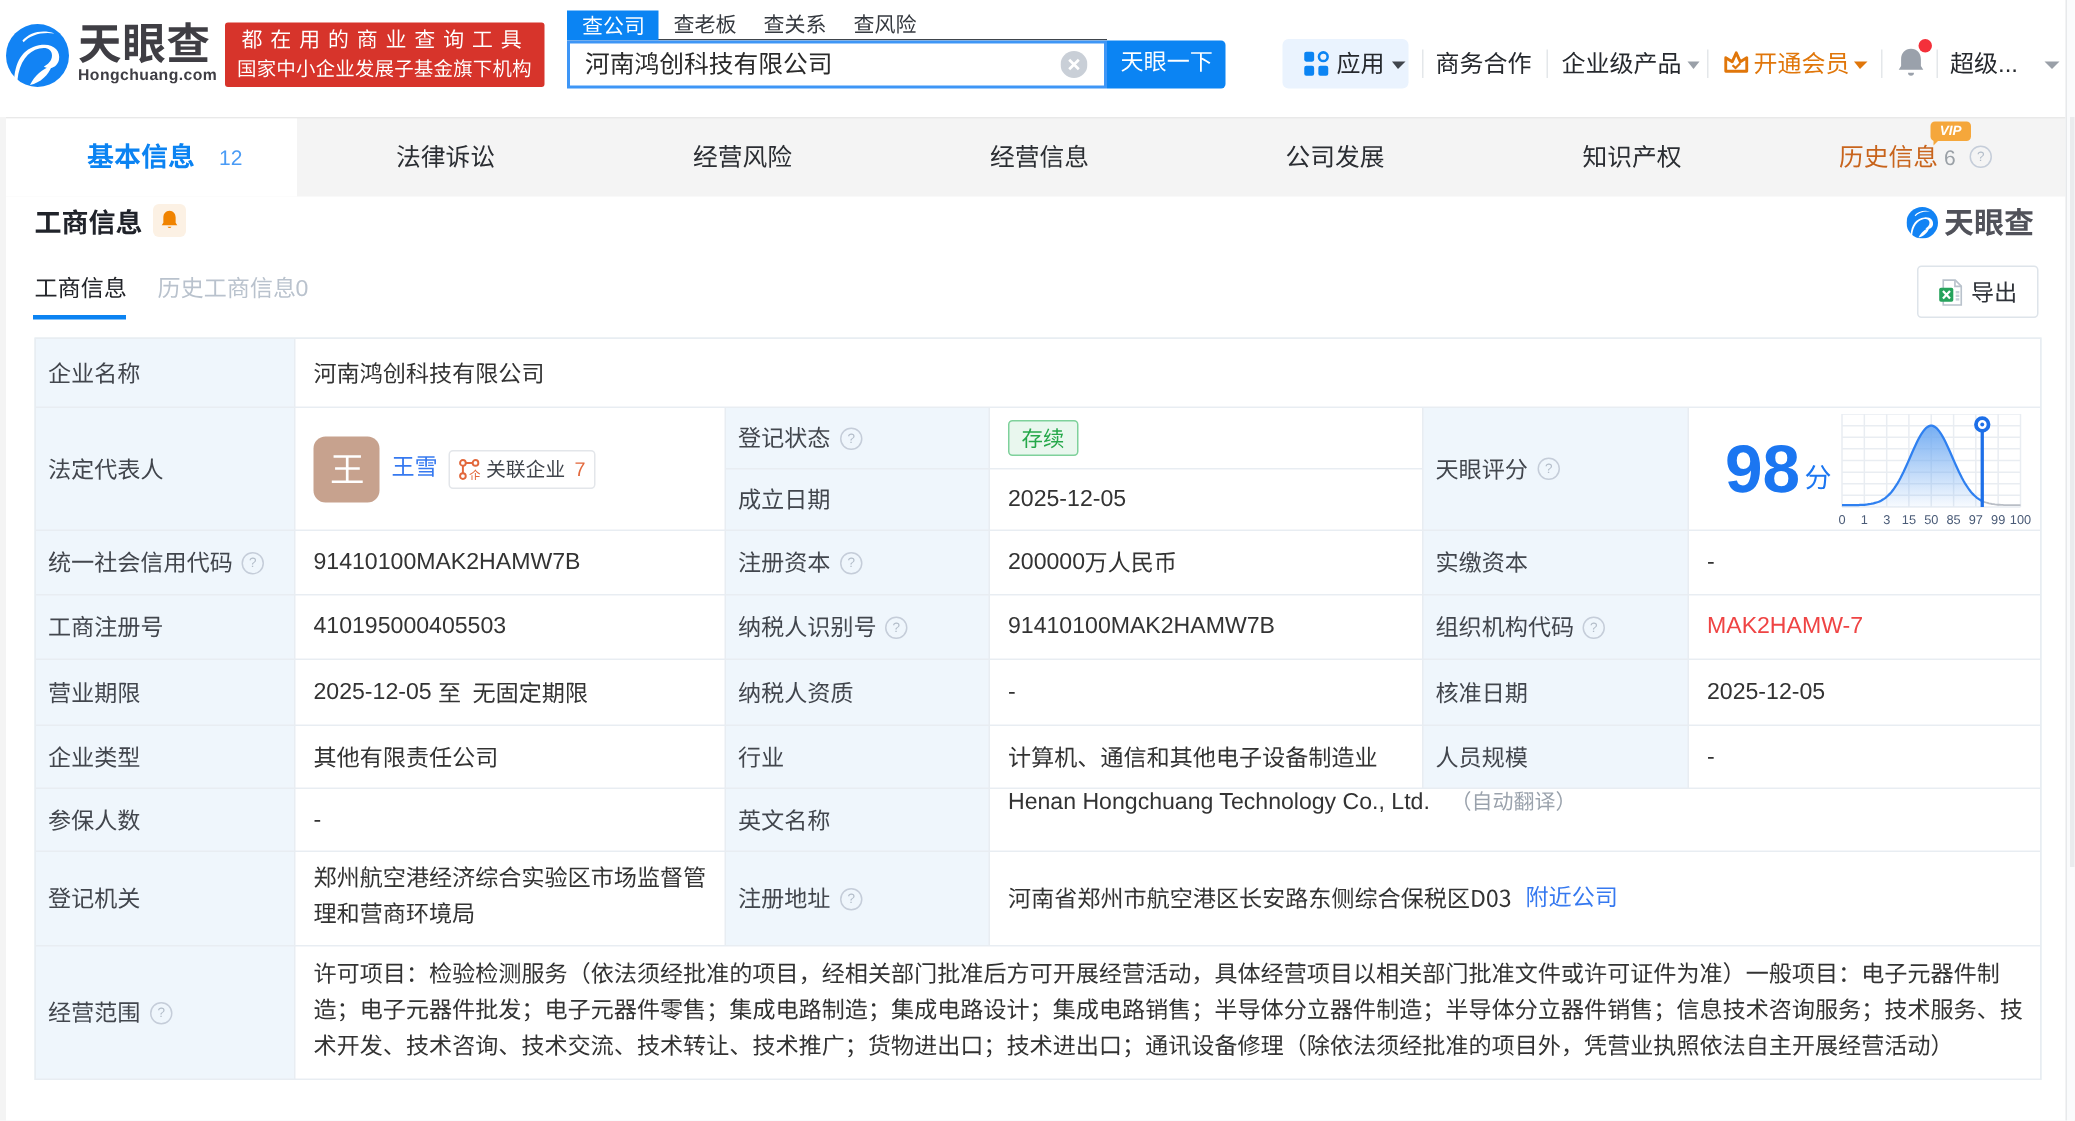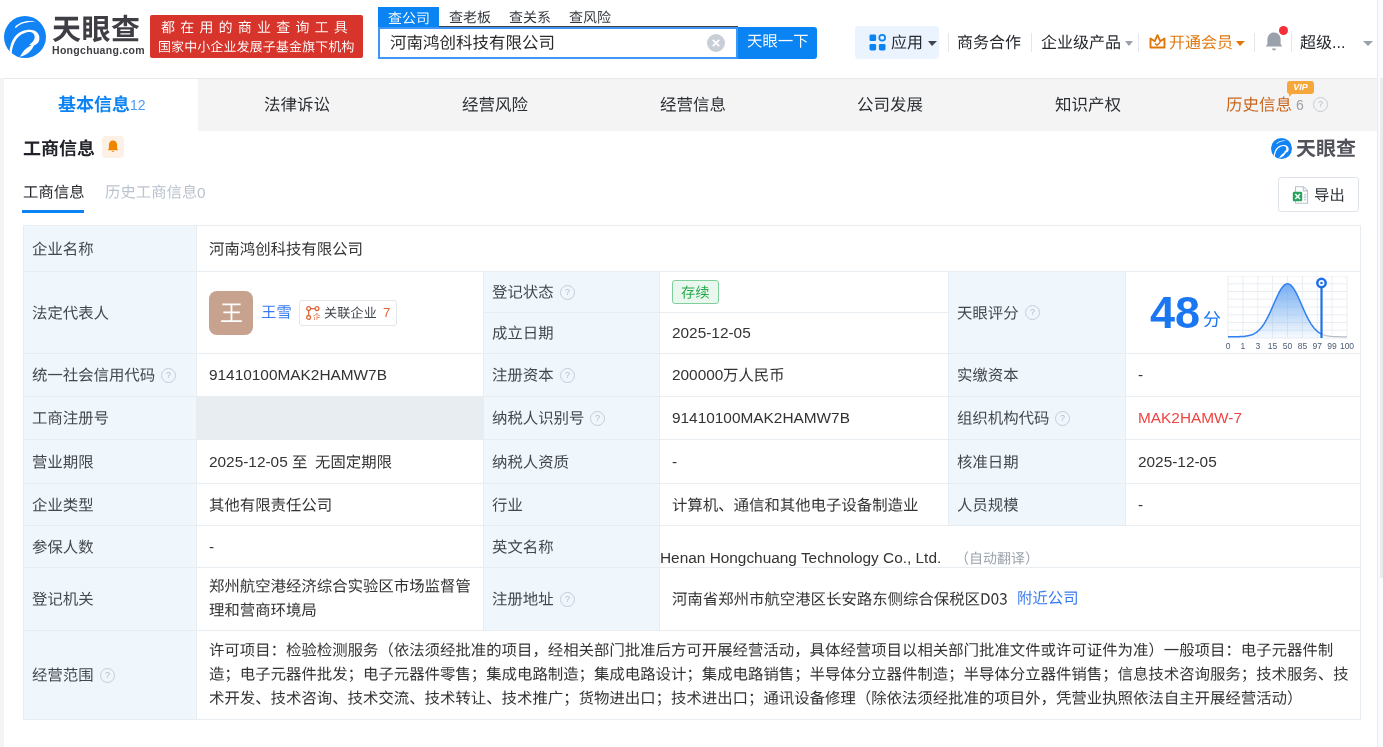--- a/index.html
+++ b/index.html
@@ -414,21 +414,21 @@
   </div>
 <div style="position:absolute;left:0;top:78px;width:1377px;height:53px;background:#f4f4f4;border-top:1px solid #e9e9e9;box-sizing:border-box"></div>
 <div style="position:absolute;left:4px;top:79px;width:194px;height:52px;background:#fff"></div>
 <div style="position:absolute;left:58px;top:95px"><svg class="ck" width="72" height="19" style="vertical-align:-3.2px;">
       <g fill="#0b83f2" transform="matrix(0.0180,0,0,-0.0180,0,15.84)">
         <use href="#g58" x="0"></use>
         <use href="#g59" x="1000"></use>
         <use href="#g60" x="2000"></use>
         <use href="#g61" x="3000"></use>
       </g>
-    </svg><span style="font:14px 'Liberation Sans',sans-serif;color:#4a9bf5;margin-left:0;vertical-align:1px">12</span></div>
+    </svg><span style="font:14px 'Liberation Sans',sans-serif;color:#4a9bf5;margin-left:16px;vertical-align:1px">12</span></div>
 <div style="position:absolute;left:264px;top:96px"><svg class="ck" width="66" height="17" style="vertical-align:-2.5px;">
       <g fill="#2b2e33" transform="matrix(0.0165,0,0,-0.0165,0,14.52)">
         <use href="#g62" x="0"></use>
         <use href="#g63" x="1000"></use>
         <use href="#g64" x="2000"></use>
         <use href="#g65" x="3000"></use>
       </g>
     </svg></div>
 <div style="position:absolute;left:462px;top:96px"><svg class="ck" width="66" height="17" style="vertical-align:-2.5px;">
       <g fill="#2b2e33" transform="matrix(0.0165,0,0,-0.0165,0,14.52)">
@@ -632,21 +632,21 @@
         <g fill="#42464d" transform="matrix(0.0154,0,0,-0.0154,0,13.55)">
           <use href="#g43" x="0"></use>
           <use href="#g44" x="1000"></use>
           <use href="#g94" x="2000"></use>
           <use href="#g95" x="3000"></use>
         </g>
       </svg>
       <span style="display:inline-block;width:13px;height:13px;border:1px solid #c5cdd9;border-radius:50%;margin-left:6px;margin-right:0px;font:9px 'Liberation Sans',sans-serif;color:#b3bdc9;text-align:center;line-height:12px;flex:none">?</span>
     </div>
     <div style="grid-row:2/span 2;grid-column:6/span 1;background:#fff;display:flex;align-items:center;padding-left:12px;padding-left:24px;position:relative">
-      <span style="font:bold 45px 'Liberation Sans',sans-serif;color:#1b76f1">48</span>
+      <span style="font:bold 45px 'Liberation Sans',sans-serif;color:#1b76f1">98</span>
       <span style="margin-left:3px;margin-top:14px"><svg class="ck" width="18" height="19" style="vertical-align:-3.2px;">
           <g fill="#1b76f1" transform="matrix(0.0180,0,0,-0.0180,0,15.84)">
             <use href="#g95" x="0"></use>
           </g>
         </svg></span>
       <div style="position:absolute;left:95px;top:4px"><svg width="134" height="78" viewBox="0 0 134 78">
           <defs>
             <linearGradient id="bg1" x1="0" y1="0" x2="0" y2="1">
               <stop offset="0" stop-color="#6faaf2" stop-opacity="0.95"></stop>
               <stop offset="1" stop-color="#6faaf2" stop-opacity="0.05"></stop>
@@ -757,20 +757,23 @@
       <svg class="ck" width="77" height="16" style="vertical-align:-2.4px;">
         <g fill="#42464d" transform="matrix(0.0154,0,0,-0.0154,0,13.55)">
           <use href="#g11" x="0"></use>
           <use href="#g7" x="1000"></use>
           <use href="#g103" x="2000"></use>
           <use href="#g104" x="3000"></use>
           <use href="#g112" x="4000"></use>
         </g>
       </svg>
     </div>
+    <div style="grid-row:5/span 1;grid-column:2/span 1;background:#fff;display:flex;align-items:center;padding-left:12px;">
+      <span style="font:15.4px 'Liberation Sans',sans-serif;color:#333">410195000405503</span>
+    </div>
     <div style="grid-row:5/span 1;grid-column:3/span 1;background:#eff6fc;display:flex;align-items:center;padding-left:8px;">
       <svg class="ck" width="92" height="16" style="vertical-align:-2.4px;">
         <g fill="#42464d" transform="matrix(0.0154,0,0,-0.0154,0,13.55)">
           <use href="#g113" x="0"></use>
           <use href="#g114" x="1000"></use>
           <use href="#g84" x="2000"></use>
           <use href="#g71" x="3000"></use>
           <use href="#g115" x="4000"></use>
           <use href="#g112" x="5000"></use>
         </g>
@@ -934,21 +937,21 @@
     <div style="grid-row:8/span 1;grid-column:3/span 1;background:#eff6fc;display:flex;align-items:center;padding-left:8px;">
       <svg class="ck" width="62" height="16" style="vertical-align:-2.4px;">
         <g fill="#42464d" transform="matrix(0.0154,0,0,-0.0154,0,13.55)">
           <use href="#g145" x="0"></use>
           <use href="#g146" x="1000"></use>
           <use href="#g79" x="2000"></use>
           <use href="#g80" x="3000"></use>
         </g>
       </svg>
     </div>
-    <div style="grid-row:8/span 1;grid-column:4/span 3;background:#fff;display:flex;align-items:flex-end;">
+    <div style="grid-row:8/span 1;grid-column:4/span 3;background:#fff;display:flex;align-items:flex-start;padding-left:12px;">
       <span style="font:15.4px 'Liberation Sans',sans-serif;color:#333">Henan Hongchuang Technology Co., Ltd.</span>
       <span style="margin-left:14px"><svg class="ck" width="84" height="15" style="vertical-align:-2.7px;">
           <g fill="#9aa2ac" transform="matrix(0.0140,0,0,-0.0140,0,12.32)">
             <use href="#g147" x="0"></use>
             <use href="#g148" x="1000"></use>
             <use href="#g149" x="2000"></use>
             <use href="#g150" x="3000"></use>
             <use href="#g151" x="4000"></use>
             <use href="#g152" x="5000"></use>
           </g>

